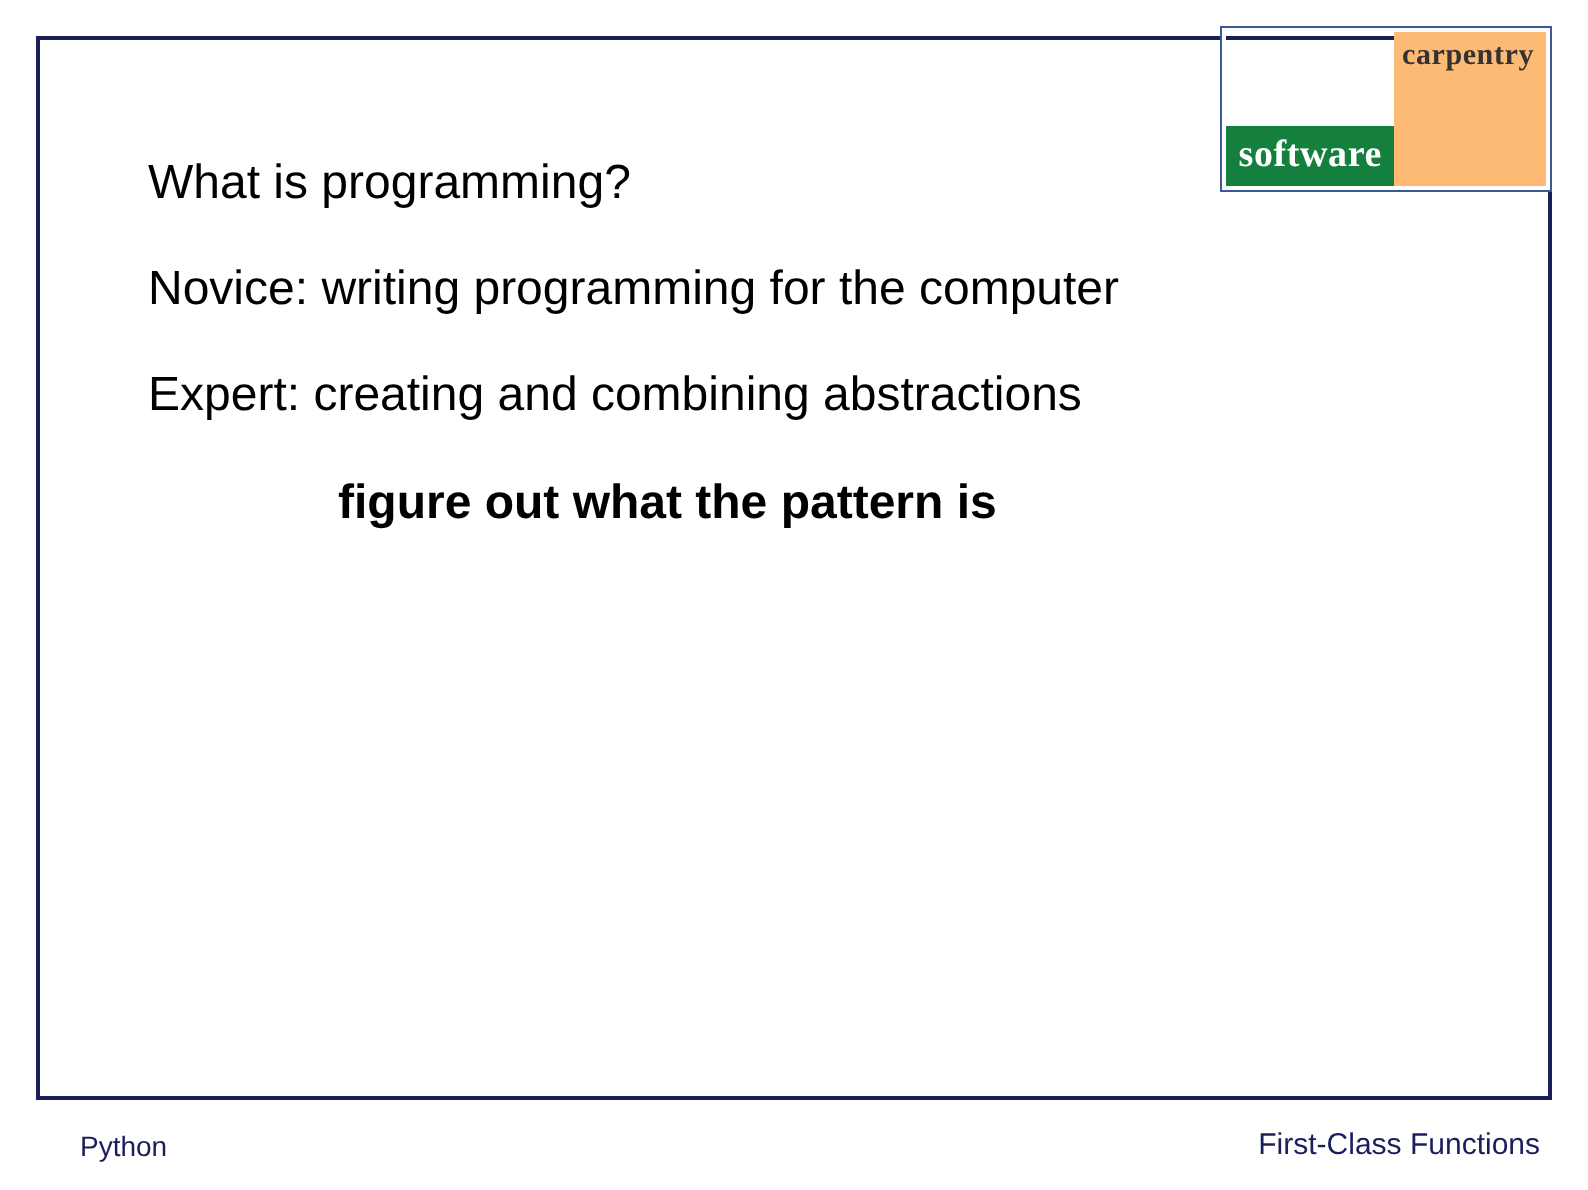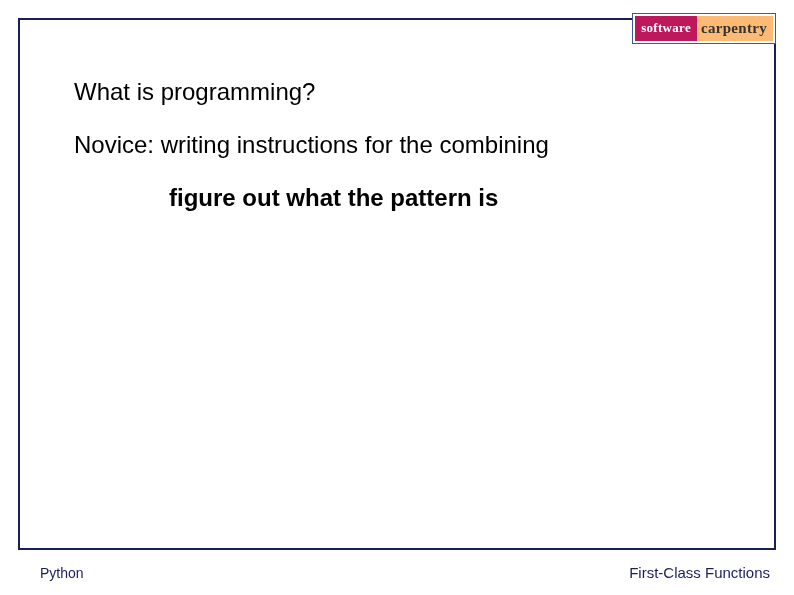--- a/index.html
+++ b/index.html
@@ -24,27 +24,28 @@
     top: 18px;
     right: 18px;
     transform: translateY(-5px);
     border: 1px solid #3a5a9a;
   }
   .logo-inner {
     display: flex;
     border: 2px solid #ffffff;
   }
   .logo-left {
-    background: #be185d;
+    background: #15803d;
     color: #ffffff;
     font-family: Georgia, 'Times New Roman', serif;
     font-weight: bold;
-    font-size: 13px;
+    font-size: 19px;
     padding: 4px 6px 4px 6px;
     letter-spacing: 0.3px;
+    margin-top: 47px;
   }
   .logo-right {
     background: #fdba74;
     color: #333333;
     font-family: Georgia, 'Times New Roman', serif;
     font-weight: bold;
     font-size: 15px;
     padding: 4px 6px 4px 4px;
     letter-spacing: 0.3px;
   }
@@ -86,18 +87,19 @@
 
 <div class="logo">
   <div class="logo-inner">
     <div class="logo-left">software</div>
     <div class="logo-right">carpentry</div>
   </div>
 </div>
 
 <div class="content">
   <div class="line">What is programming?</div>
-  <div class="line">Novice:  writing instructions for the combining</div>
+  <div class="line">Novice:  writing programming for the computer</div>
+  <div class="line">Expert:  creating and combining abstractions</div>
   <div class="line indented">figure out what the pattern is</div>
 </div>
 
 <div class="footer-left">Python</div>
 <div class="footer-right">First-Class Functions</div>
 
 </body></html>

